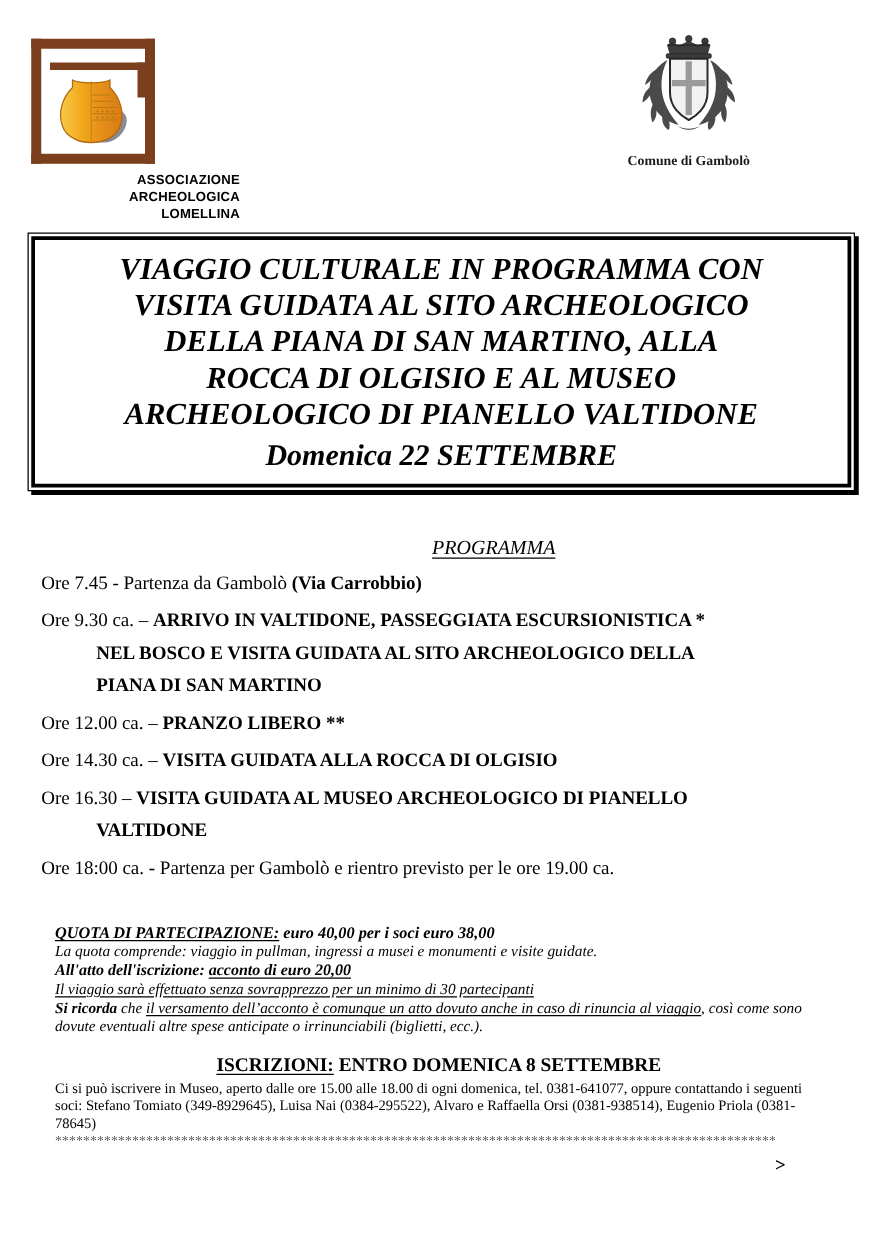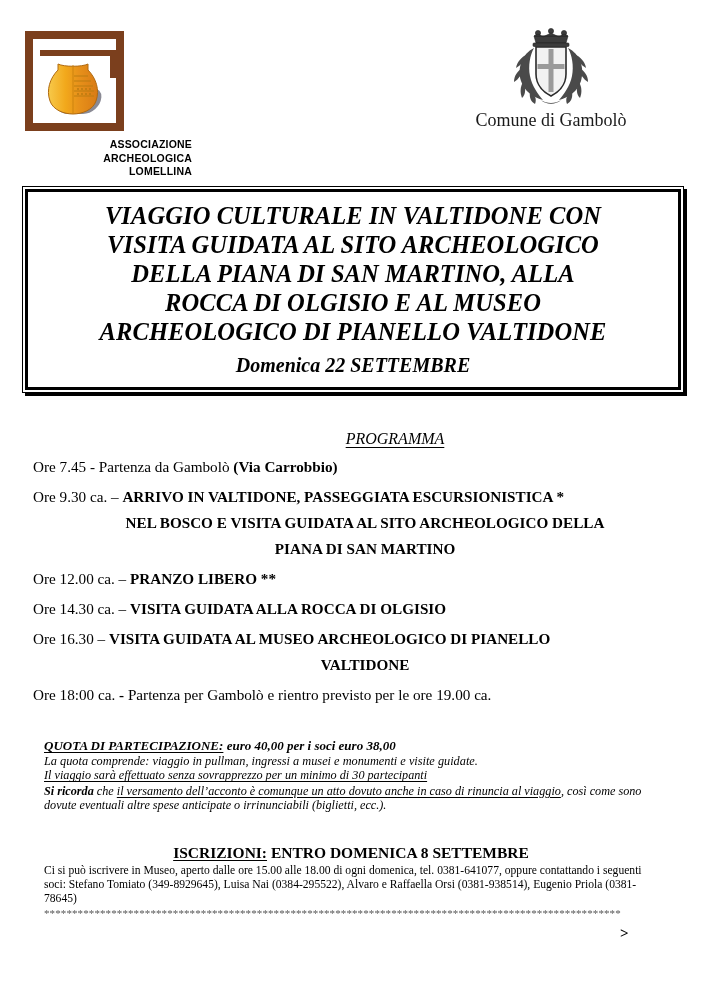--- a/index.html
+++ b/index.html
@@ -81,24 +81,24 @@
   
   #comune-block {
     position: absolute;
     left: 466px;
     top: 24px;
     width: 170px;
     text-align: center;
   }
   #comune-crest { display: block; margin: 0 auto; }
   #comune-label {
-    margin-top: 2px;
+    margin-top: 15px;
     font-family: "Liberation Serif", "DejaVu Serif", serif;
-    font-weight: normal;
-    font-size: 18px;
+    font-weight: bold;
+    font-size: 11px;
     color: #1a1a1a;
   }
 
   
   #title-box-wrap {
     position: absolute;
     left: 22px;
     top: 186px;
     width: 662px;
   }
@@ -122,21 +122,21 @@
     font-size: 24.5px;
     line-height: 29px;
     letter-spacing: 0.1px;
     white-space: nowrap;
   }
   #title-date {
     text-align: center;
     font-family: "Liberation Serif", "DejaVu Serif", serif;
     font-weight: bold;
     font-style: italic;
-    font-size: 20px;
+    font-size: 24px;
     line-height: 24px;
     margin-top: 7px;
   }
 
   
   #programma-heading {
     position: absolute;
     left: 0;
     top: 430px;
     width: 702px;
@@ -157,21 +157,20 @@
   }
   .prog-row {
     font-size: 15.2px;
     line-height: 17px;
     margin-bottom: 13px;
   }
   .prog-row .cont {
     display: block;
     margin-left: 44px;
     margin-top: 9px;
-    text-align: center;
   }
   .b { font-weight: bold; }
   .u { text-decoration: underline; text-underline-offset: 2px; }
 
   
   #quota-block {
     position: absolute;
     left: 44px;
     top: 739px;
     width: 612px;
@@ -317,21 +316,21 @@
         <rect x="29.5" y="40" width="27" height="5"></rect>
       </g>
     </svg>
     <div id="comune-label">Comune di Gambolò</div>
   </div>
 </div>
 
 <div id="title-box-wrap">
   <div id="title-box-outer">
     <div id="title-box-inner">
-      <div class="title-line">VIAGGIO CULTURALE IN VALTIDONE CON</div>
+      <div class="title-line">VIAGGIO CULTURALE IN PROGRAMMA CON</div>
       <div class="title-line">VISITA GUIDATA AL SITO ARCHEOLOGICO</div>
       <div class="title-line">DELLA PIANA DI SAN MARTINO, ALLA</div>
       <div class="title-line">ROCCA DI OLGISIO E AL MUSEO</div>
       <div class="title-line">ARCHEOLOGICO DI PIANELLO VALTIDONE</div>
       <div id="title-date">Domenica 22 SETTEMBRE</div>
     </div>
   </div>
 </div>
 
 <div id="programma-heading">PROGRAMMA</div>
@@ -343,20 +342,23 @@
     <div class="prog-row"><span>Ore 14.30 ca. – </span><span class="b">VISITA GUIDATA ALLA ROCCA DI OLGISIO</span></div>
     <div class="prog-row"><span>Ore 16.30 – </span><span class="b">VISITA GUIDATA AL MUSEO ARCHEOLOGICO DI PIANELLO</span><span class="cont b">VALTIDONE</span></div>
     <div class="prog-row"><span>Ore 18:00 ca. </span><span class="b">-</span><span> Partenza per Gambolò e rientro previsto per le ore 19.00 ca.</span></div>
   </div>
 
 <div id="quota-block">
   <div class="q-line" id="quota-head">
     <span class="u">QUOTA DI PARTECIPAZIONE:</span><span> euro 40,00 per i soci euro 38,00</span>
   </div>
   <div class="q-line" id="quota-note">La quota comprende: viaggio in pullman, ingressi a musei e monumenti e visite guidate.</div>
+  <div class="q-line" id="atto-line">
+    <span>All'atto dell'iscrizione: </span><span class="u">acconto di euro 20,00</span>
+  </div>
   <div class="q-line u" id="min-line">Il viaggio sarà effettuato senza sovrapprezzo per un minimo di 30 partecipanti</div>
   <div class="q-line" id="ricorda-line">
     <span class="b">Si ricorda</span><span> che </span><span class="u">il versamento dell’acconto è comunque un atto dovuto anche in caso di rinuncia al viaggio</span><span>, così come sono dovute eventuali altre spese anticipate o irrinunciabili (biglietti, ecc.).</span>
   </div>
 </div>
 
 <div id="iscrizioni-heading">
   <span class="u">ISCRIZIONI:</span><span> ENTRO DOMENICA 8 SETTEMBRE</span>
 </div>
 <div id="iscrizioni-body">Ci si può iscrivere in Museo, aperto dalle ore 15.00 alle 18.00 di ogni domenica, tel. 0381-641077, oppure contattando i seguenti soci: Stefano Tomiato (349-8929645), Luisa Nai (0384-295522), Alvaro e Raffaella Orsi (0381-938514), Eugenio Priola (0381-78645)</div>

